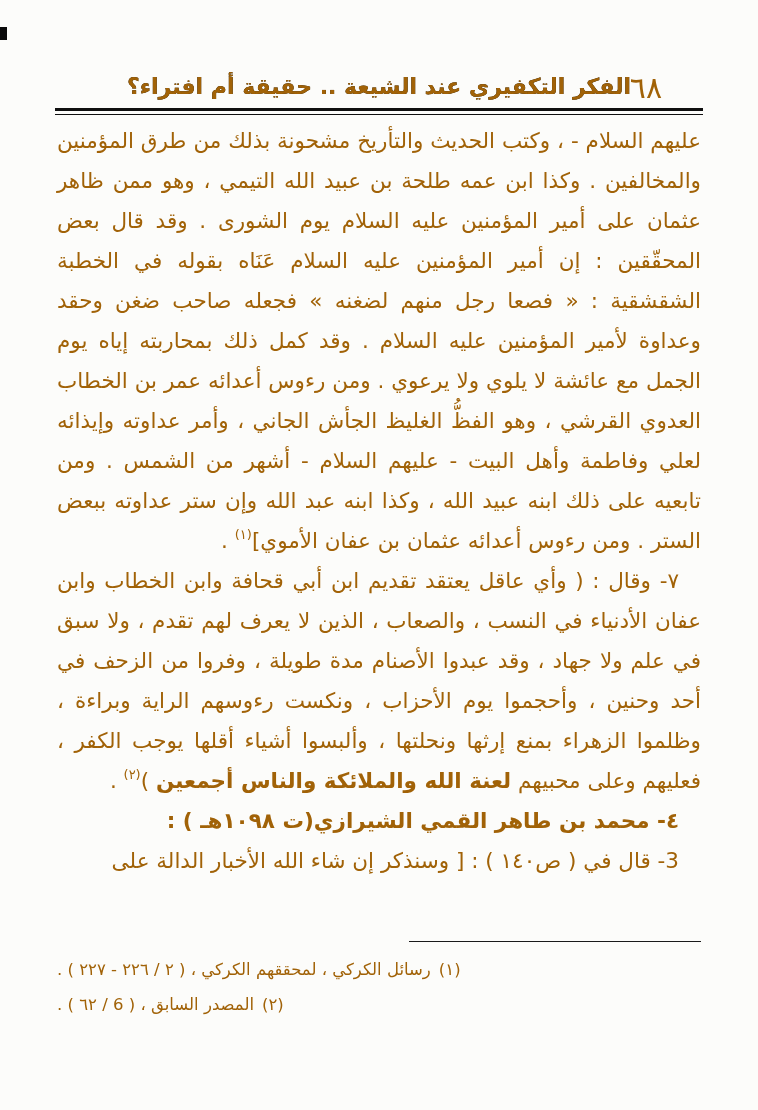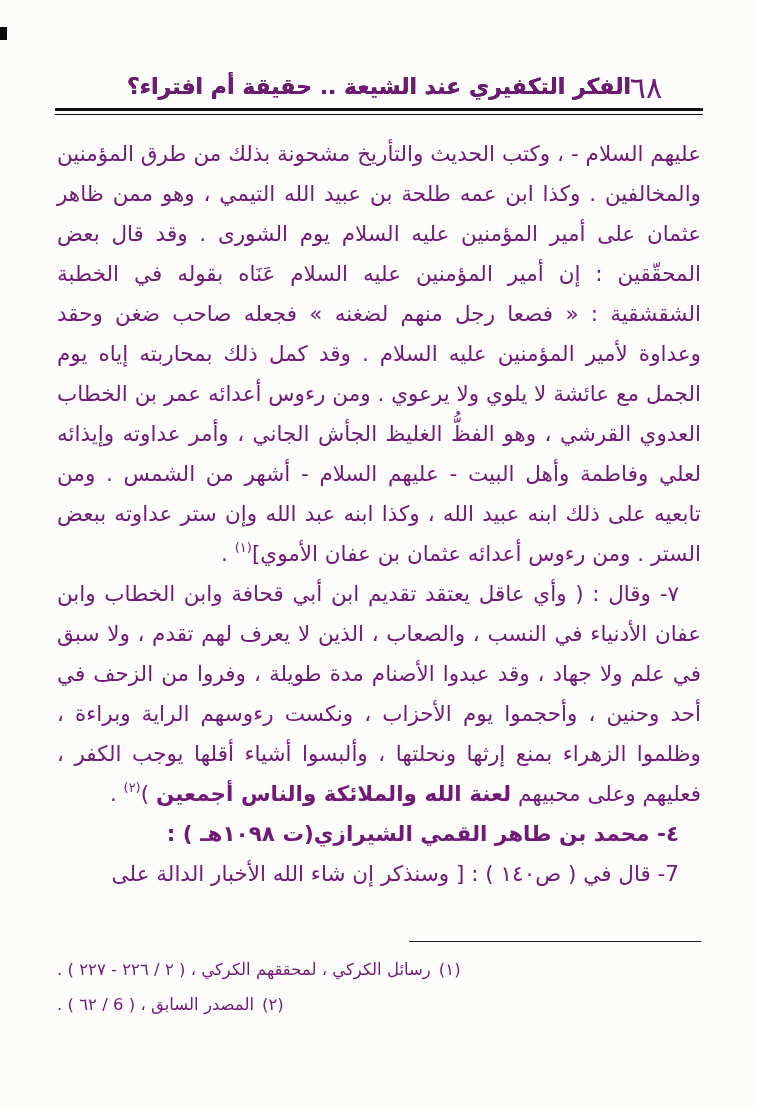--- a/index.html
+++ b/index.html
@@ -5,21 +5,21 @@
   html, body {
     margin: 0;
     padding: 0;
     background: #fcfcfa;
   }
   .page {
     position: relative;
     width: 758px;
     height: 1110px;
     background: #fcfcfa;
-    color: #701a75;
+    color: #a16207;
     font-family: "DejaVu Sans", sans-serif;
     overflow: hidden;
     direction: rtl;
   }
   .scan-artifact {
     position: absolute;
     left: 0;
     top: 27px;
     width: 7px;
     height: 13px;
@@ -54,21 +54,21 @@
     position: absolute;
     top: 108px;
     left: 55px;
     right: 55px;
     height: 3px;
     border-top: 3.5px solid #101010;
     border-bottom: 1.5px solid #101010;
   }
   .body-text {
     position: absolute;
-    top: 134px;
+    top: 121px;
     right: 57px;
     left: 57px;
     font-size: 21.5px;
     line-height: 40px;
     text-align: justify;
     text-align-last: right;
   }
   .body-text p {
     margin: 0;
   }
@@ -123,21 +123,21 @@
   </div>
 
   <div class="body-text">
 
     <p><span>عليهم السلام - ، وكتب الحديث والتأريخ مشحونة بذلك من طرق المؤمنين والمخالفين . وكذا ابن عمه طلحة بن عبيد الله التيمي ، وهو ممن ظاهر عثمان على أمير المؤمنين عليه السلام يوم الشورى . وقد قال بعض المحقّقين : إن أمير المؤمنين عليه السلام عَنَاه بقوله في الخطبة الشقشقية : « فصعا رجل منهم لضغنه » فجعله صاحب ضغن وحقد وعداوة لأمير المؤمنين عليه السلام . وقد كمل ذلك بمحاربته إياه يوم الجمل مع عائشة لا يلوي ولا يرعوي . ومن رءوس أعدائه عمر بن الخطاب العدوي القرشي ، وهو الفظُّ الغليظ الجأش الجاني ، وأمر عداوته وإيذائه لعلي وفاطمة وأهل البيت - عليهم السلام - أشهر من الشمس . ومن تابعيه على ذلك ابنه عبيد الله ، وكذا ابنه عبد الله وإن ستر عداوته ببعض الستر . ومن رءوس أعدائه عثمان بن عفان الأموي]</span><sup class="fnref">(١)</sup><span> .</span></p>
 
     <p class="indent"><span>٧- وقال : ( وأي عاقل يعتقد تقديم ابن أبي قحافة وابن الخطاب وابن عفان الأدنياء في النسب ، والصعاب ، الذين لا يعرف لهم تقدم ، ولا سبق في علم ولا جهاد ، وقد عبدوا الأصنام مدة طويلة ، وفروا من الزحف في أحد وحنين ، وأحجموا يوم الأحزاب ، ونكست رءوسهم الراية وبراءة ، وظلموا الزهراء بمنع إرثها ونحلتها ، وألبسوا أشياء أقلها يوجب الكفر ، فعليهم وعلى محبيهم </span><b class="emph">لعنة الله والملائكة والناس أجمعين</b><span> )</span><sup class="fnref">(٢)</sup><span> .</span></p>
 
     <p class="heading-line">٤- محمد بن طاهر القمي الشيرازي(ت ١٠٩٨هـ ) :</p>
 
-    <p class="indent">7- قال في ( ص١٤٠ ) : [ وسنذكر إن شاء الله الأخبار الدالة على</p>
+    <p class="indent">3- قال في ( ص١٤٠ ) : [ وسنذكر إن شاء الله الأخبار الدالة على</p>
 
   </div>
 
   <div class="footnotes">
     <div class="fn-separator"></div>
 
     <div class="footnote"><span class="fn-marker">(١)</span><span>رسائل الكركي ، لمحققهم الكركي ، ( ٢ / ٢٢٦ - ٢٢٧ ) .</span></div>
 
     <div class="footnote"><span class="fn-marker">(٢)</span><span>المصدر السابق ، ( 6 / ٦٢ ) .</span></div>
   </div>

